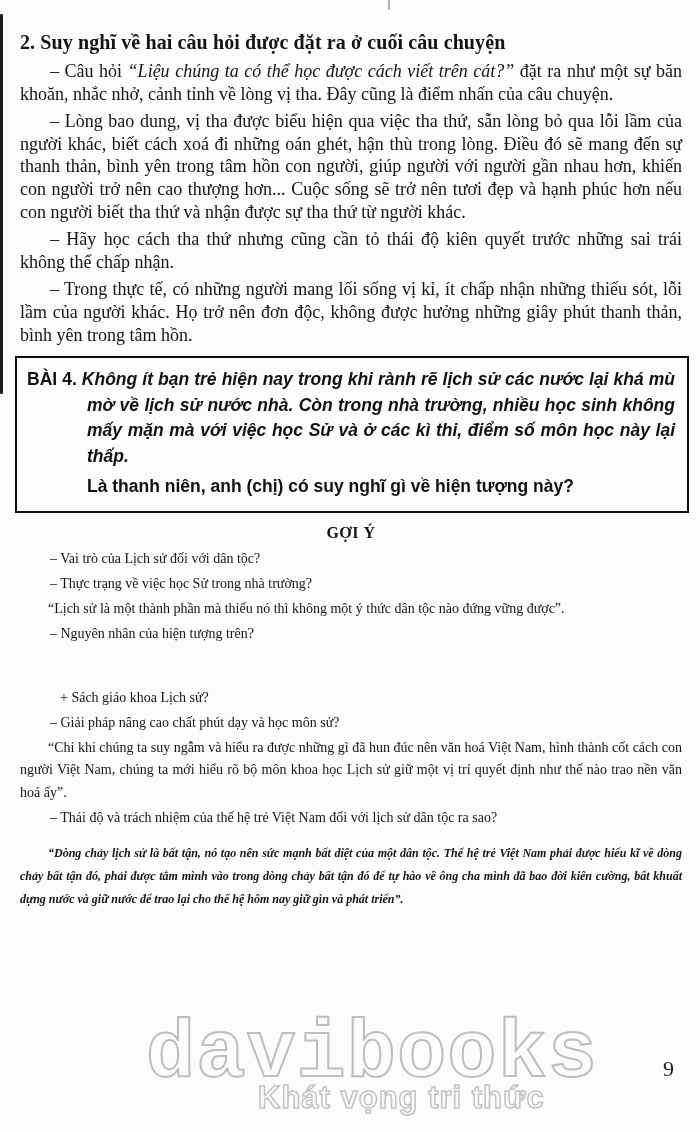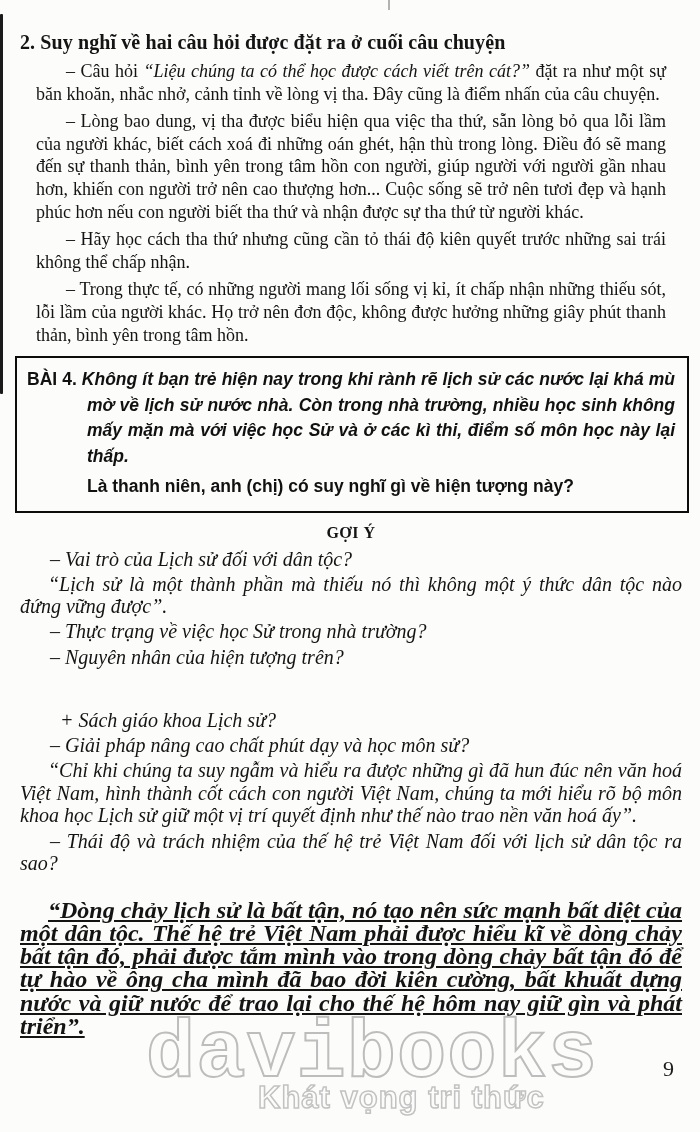--- a/index.html
+++ b/index.html
@@ -17,21 +17,21 @@
 
   .content { position:absolute; left:20px; top:30px; width:662px; }
 
   .sec-heading {
     font-size:20px; font-weight:bold; line-height:25px; margin-bottom:3px;
     letter-spacing:.1px;
   }
 
   .para {
     font-size:18px; line-height:22.6px; text-align:justify;
-    text-indent:30px; margin:5px 16px;
+    text-indent:30px; margin:5px 0;
   }
   .para .q-italic { font-style:italic; }
 
   
   .ex-box {
     margin:10px -7px 9px -5px;
     border:2.5px solid #0c0c0c;
     padding:9px 12px 11px 10px;
     font-family:"Liberation Sans", sans-serif;
     font-size:17.5px; font-weight:bold; line-height:25.5px;
@@ -39,29 +39,29 @@
   }
   .ex-body { font-style:italic; padding-left:60px; text-indent:-60px; text-align:justify; }
   .ex-label { font-style:normal; }
   .ex-question { padding-left:60px; margin-top:5px; font-style:normal; }
 
   .hints-heading {
     text-align:center; font-size:16px; font-weight:bold;
     margin:11px 0 6px 0; letter-spacing:.5px;
   }
   .hint {
-    font-size:20px; line-height:22.6px; text-align:justify; margin:2.5px 0;font-style:italic;
+    font-size:14px; line-height:22.6px; text-align:justify; margin:2.5px 0;
   }
   .indent-dash  { text-indent:30px; }
   .indent-plus  { text-indent:40px;margin-top:41px; }
   .indent-quote { text-indent:28px; }
 
   .final-quote {
-    font-size:24px; font-weight:bold; font-style:italic;
-    line-height:23.2px; text-align:justify; text-indent:28px; margin-top:24px;text-decoration:underline;
+    font-size:12px; font-weight:bold; font-style:italic;
+    line-height:23.2px; text-align:justify; text-indent:28px; margin-top:12px;
   }
 
   
   .wm-logo {
     position:absolute; left:146px; top:1014px;
     font-family:Liberation Mono, monospace;
     font-size:82px; font-weight:bold; line-height:1;
     color:transparent; -webkit-text-stroke:2px #bdbdbd;
     letter-spacing:1px; white-space:nowrap; pointer-events:none;
   }
@@ -99,22 +99,22 @@
     <p class="para">– Trong thực tế, có những người mang lối sống vị kỉ, ít chấp nhận những thiếu sót, lỗi lầm của người khác. Họ trở nên đơn độc, không được hưởng những giây phút thanh thản, bình yên trong tâm hồn.</p>
 
     <div class="ex-box">
       <div class="ex-body"><span class="ex-label">BÀI 4.</span><span> Không ít bạn trẻ hiện nay trong khi rành rẽ lịch sử các nước lại khá mù mờ về lịch sử nước nhà. Còn trong nhà trường, nhiều học sinh không mấy mặn mà với việc học Sử và ở các kì thi, điểm số môn học này lại thấp.</span></div>
       <div class="ex-question">Là thanh niên, anh (chị) có suy nghĩ gì về hiện tượng này?</div>
     </div>
 
     <div class="hints-heading">GỢI Ý</div>
 
     <p class="hint indent-dash">– Vai trò của Lịch sử đối với dân tộc?</p>
+    <p class="hint indent-dash">– Thực trạng về việc học Sử trong nhà trường?</p>
     <p class="hint indent-quote">“Lịch sử là một thành phần mà thiếu nó thì không một ý thức dân tộc nào đứng vững được”.</p>
-    <p class="hint indent-dash">– Thực trạng về việc học Sử trong nhà trường?</p>
     <p class="hint indent-dash">– Nguyên nhân của hiện tượng trên?</p>
     <p class="hint indent-plus">+ Sách giáo khoa Lịch sử?</p>
     <p class="hint indent-dash">– Giải pháp nâng cao chất phút dạy và học môn sử?</p>
     <p class="hint indent-quote">“Chỉ khi chúng ta suy ngẫm và hiểu ra được những gì đã hun đúc nên văn hoá Việt Nam, hình thành cốt cách con người Việt Nam, chúng ta mới hiểu rõ bộ môn khoa học Lịch sử giữ một vị trí quyết định như thế nào trao nền văn hoá ấy”.</p>
     <p class="hint indent-dash">– Thái độ và trách nhiệm của thế hệ trẻ Việt Nam đối với lịch sử dân tộc ra sao?</p>
 
     <p class="final-quote">“Dòng chảy lịch sử là bất tận, nó tạo nên sức mạnh bất diệt của một dân tộc. Thế hệ trẻ Việt Nam phải được hiểu kĩ về dòng chảy bất tận đó, phải được tắm mình vào trong dòng chảy bất tận đó để tự hào về ông cha mình đã bao đời kiên cường, bất khuất dựng nước và giữ nước để trao lại cho thế hệ hôm nay giữ gìn và phát triển”.</p>
 
   </div>
 

